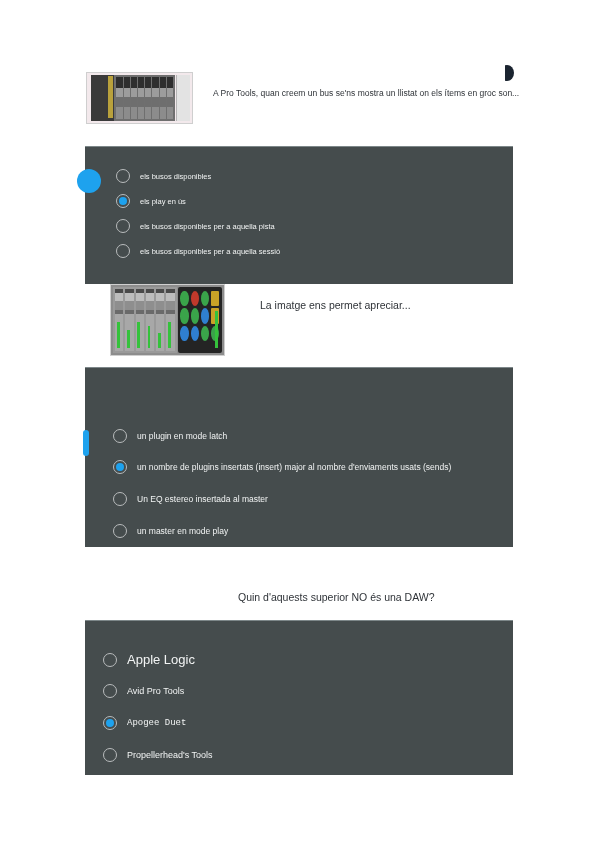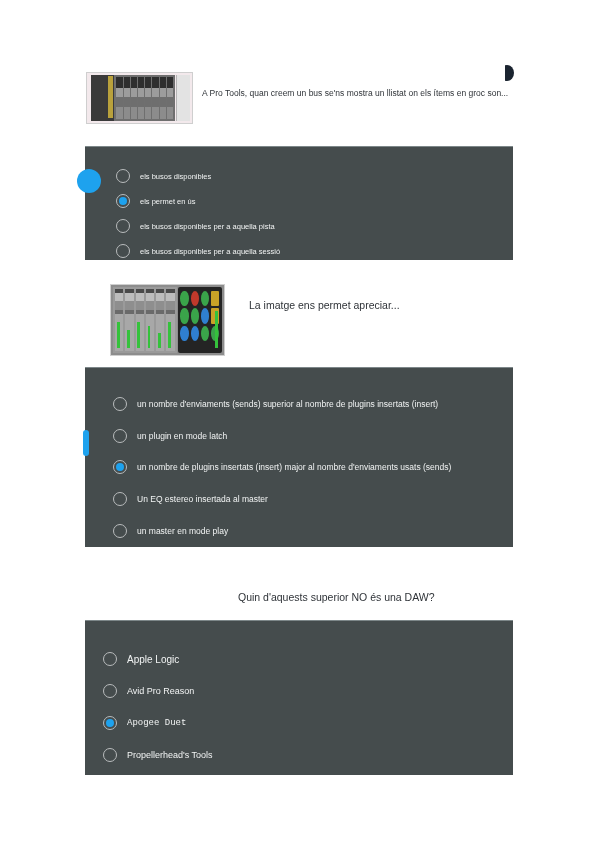--- a/index.html
+++ b/index.html
@@ -41,20 +41,21 @@
     background: #1b2430;
   }
 
   
   .qblock { position: absolute; }
 
   .qhead {
     position: absolute;
     display: flex;
     align-items: flex-start;
+    gap: 11px;
   }
   .qthumb {
     flex: none;
     border: 1px solid #cfcfcf;
     background: #ececec;
     position: relative;
     overflow: hidden;
   }
   .qtext {
     color: #2f3338;
@@ -233,30 +234,30 @@
               <i></i>
               <i></i>
               <i></i>
             </div>
           <div class="rightpane"></div>
         </div>
       </div>
       <div class="qtext" style="margin-left:9px;margin-top:16px;font-size:8.5px;max-width:325px;">A Pro Tools, quan creem un bus se'ns mostra un llistat on els ítems en groc son...</div>
     </div>
 
-    <div class="panel" style="left:85px;top:146px;width:428px;height:114px;">
+    <div class="panel" style="left:85px;top:146px;width:428px;height:138px;">
       <div class="bleed-circle" style="left:-8px;top:22px;width:24px;height:24px;"></div>
 
       <div class="opt" style="left:31px;top:22px;">
         <span class="radio"></span>
         <span class="olabel" style="font-size:7.5px;">els busos disponibles</span>
       </div>
       <div class="opt" style="left:31px;top:47px;">
         <span class="radio sel"></span>
-        <span class="olabel" style="font-size:7.5px;">els permet en ús</span>
+        <span class="olabel" style="font-size:7.5px;">els play en ús</span>
       </div>
       <div class="opt" style="left:31px;top:97px;">
         <span class="radio"></span>
         <span class="olabel" style="font-size:7.5px;">els busos disponibles per a aquella sessió</span>
       </div>
       <div class="opt" style="left:31px;top:72px;">
         <span class="radio"></span>
         <span class="olabel" style="font-size:7.5px;">els busos disponibles per a aquella pista</span>
       </div>
     </div>
@@ -293,24 +294,20 @@
             <div class="meter"></div>
           </div>
         </div>
       </div>
       <div class="qtext" style="margin-left:24px;margin-top:14px;font-size:10.5px;max-width:300px;">La imatge ens permet apreciar...</div>
     </div>
 
     <div class="panel" style="left:85px;top:367px;width:428px;height:180px;">
       <div class="bleed-circle" style="left:-2px;top:62px;width:6px;height:26px;border-radius:3px;"></div>
 
-      <div class="opt" style="left:28px;top:29px;">
-        <span class="radio"></span>
-        <span class="olabel" style="font-size:8.5px;">un nombre d'enviaments (sends) superior al nombre de plugins insertats (insert)</span>
-      </div>
       <div class="opt" style="left:28px;top:61px;">
         <span class="radio"></span>
         <span class="olabel" style="font-size:8.5px;">un plugin en mode latch</span>
       </div>
       <div class="opt" style="left:28px;top:92px;">
         <span class="radio sel"></span>
         <span class="olabel" style="font-size:8.5px;">un nombre de plugins insertats (insert) major al nombre d'enviaments usats (sends)</span>
       </div>
       <div class="opt" style="left:28px;top:124px;">
         <span class="radio"></span>
@@ -323,25 +320,25 @@
     </div>
   </div>
 
   <div class="qblock" style="left:0;top:0;width:599px;">
 
     <div class="qtext" style="position:absolute;left:238px;top:590px;font-size:10.5px;">Quin d'aquests superior NO és una DAW?</div>
 
     <div class="panel" style="left:85px;top:620px;width:428px;height:155px;">
       <div class="opt" style="left:18px;top:31px;">
         <span class="radio"></span>
-        <span class="olabel" style="font-size:10px;">Apple Logic</span>
+        <span class="olabel" style="font-size:13px;">Apple Logic</span>
       </div>
       <div class="opt" style="left:18px;top:63px;">
         <span class="radio"></span>
-        <span class="olabel" style="font-size:9px;">Avid Pro Reason</span>
+        <span class="olabel" style="font-size:9px;">Avid Pro Tools</span>
       </div>
       <div class="opt" style="left:18px;top:95px;font-family:Liberation Mono, monospace;">
         <span class="radio sel"></span>
         <span class="olabel" style="font-size:9px;">Apogee Duet</span>
       </div>
       <div class="opt" style="left:18px;top:127px;">
         <span class="radio"></span>
         <span class="olabel" style="font-size:9px;">Propellerhead's Tools</span>
       </div>
     </div>

